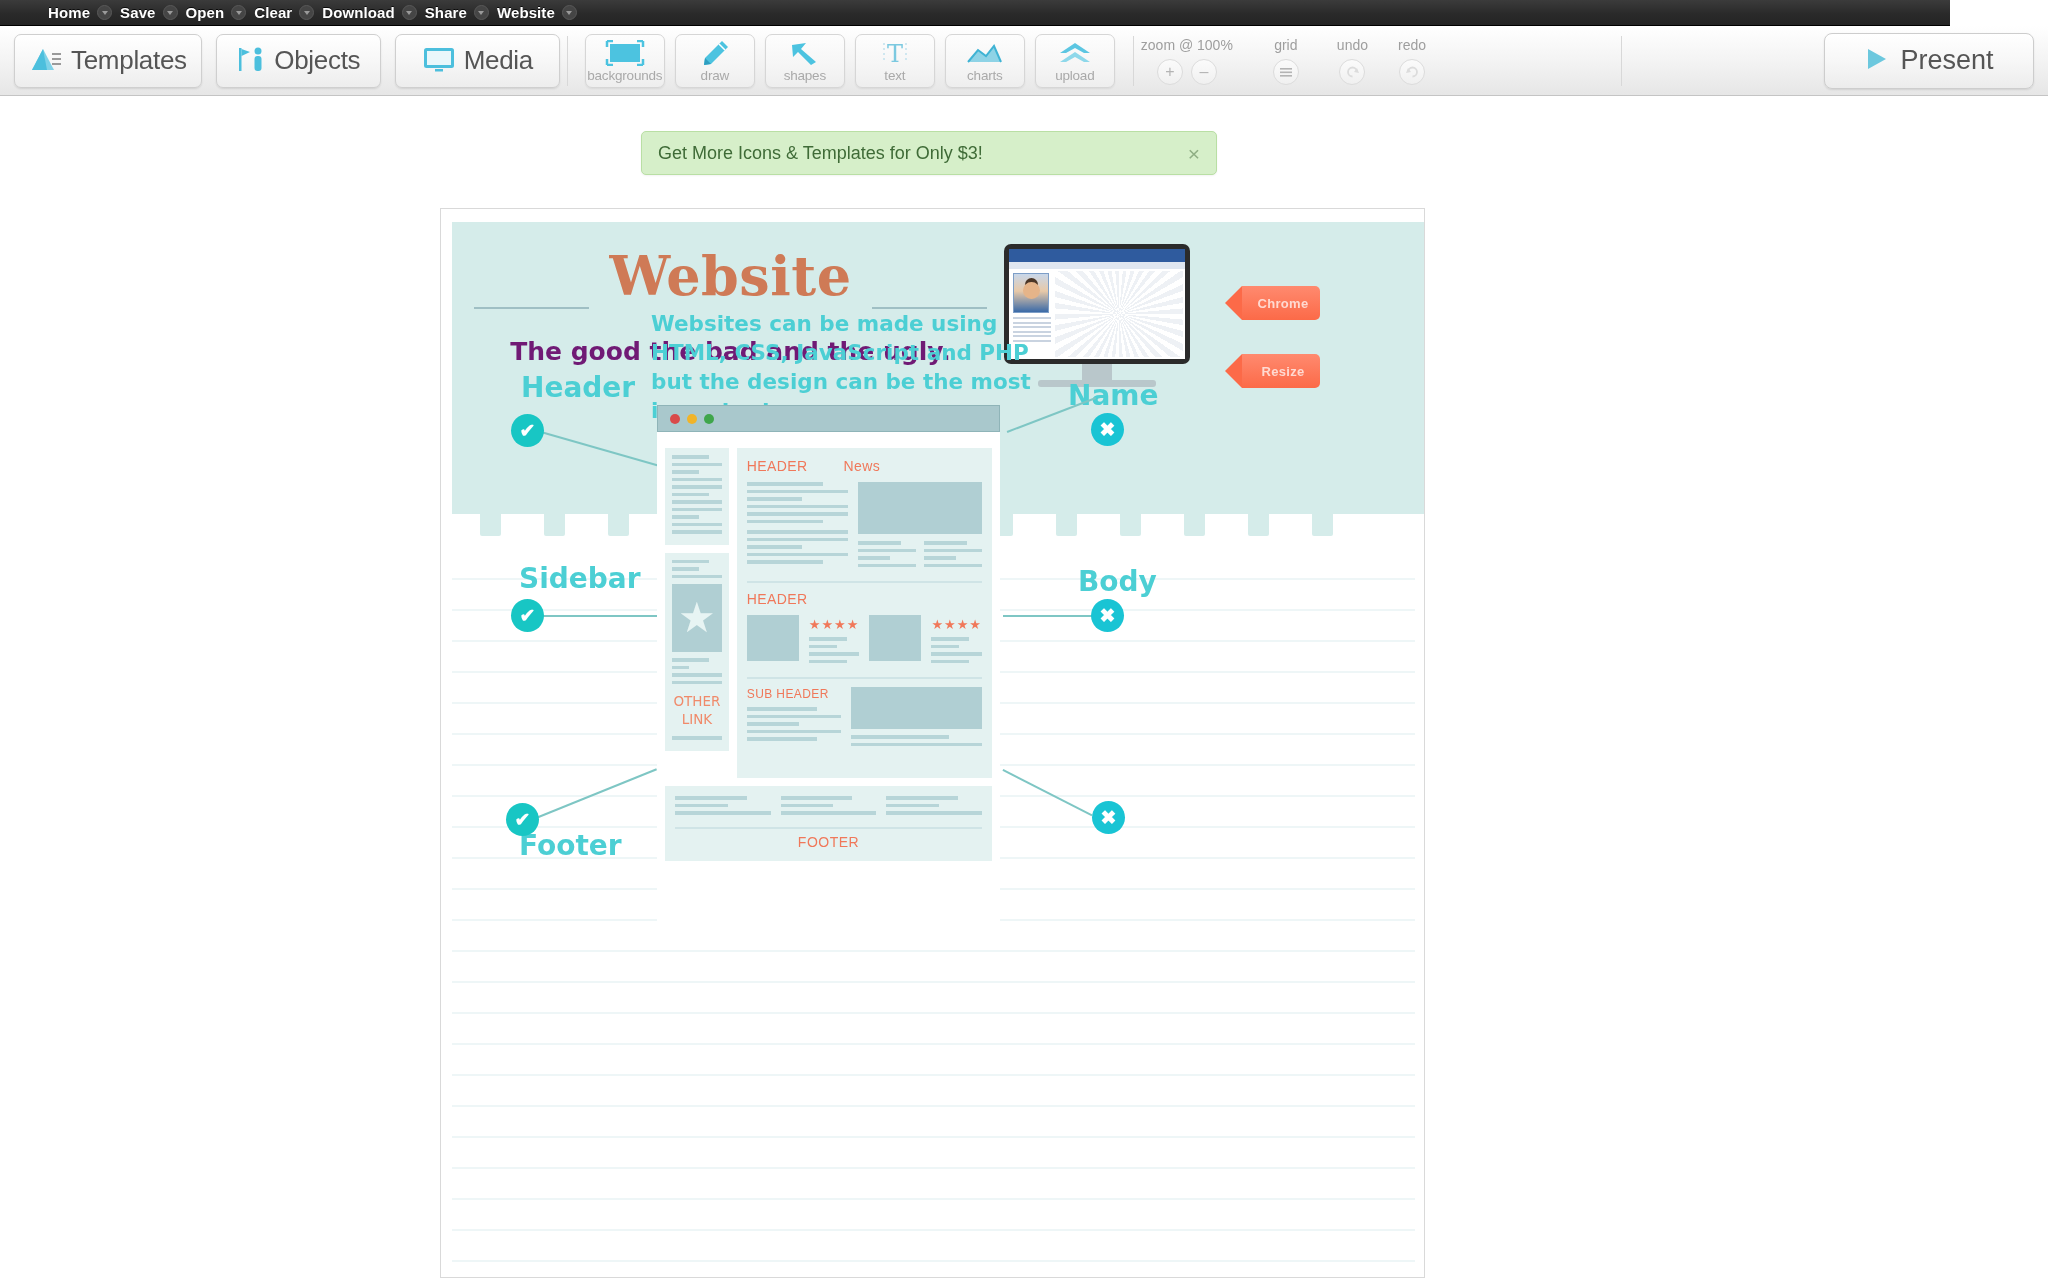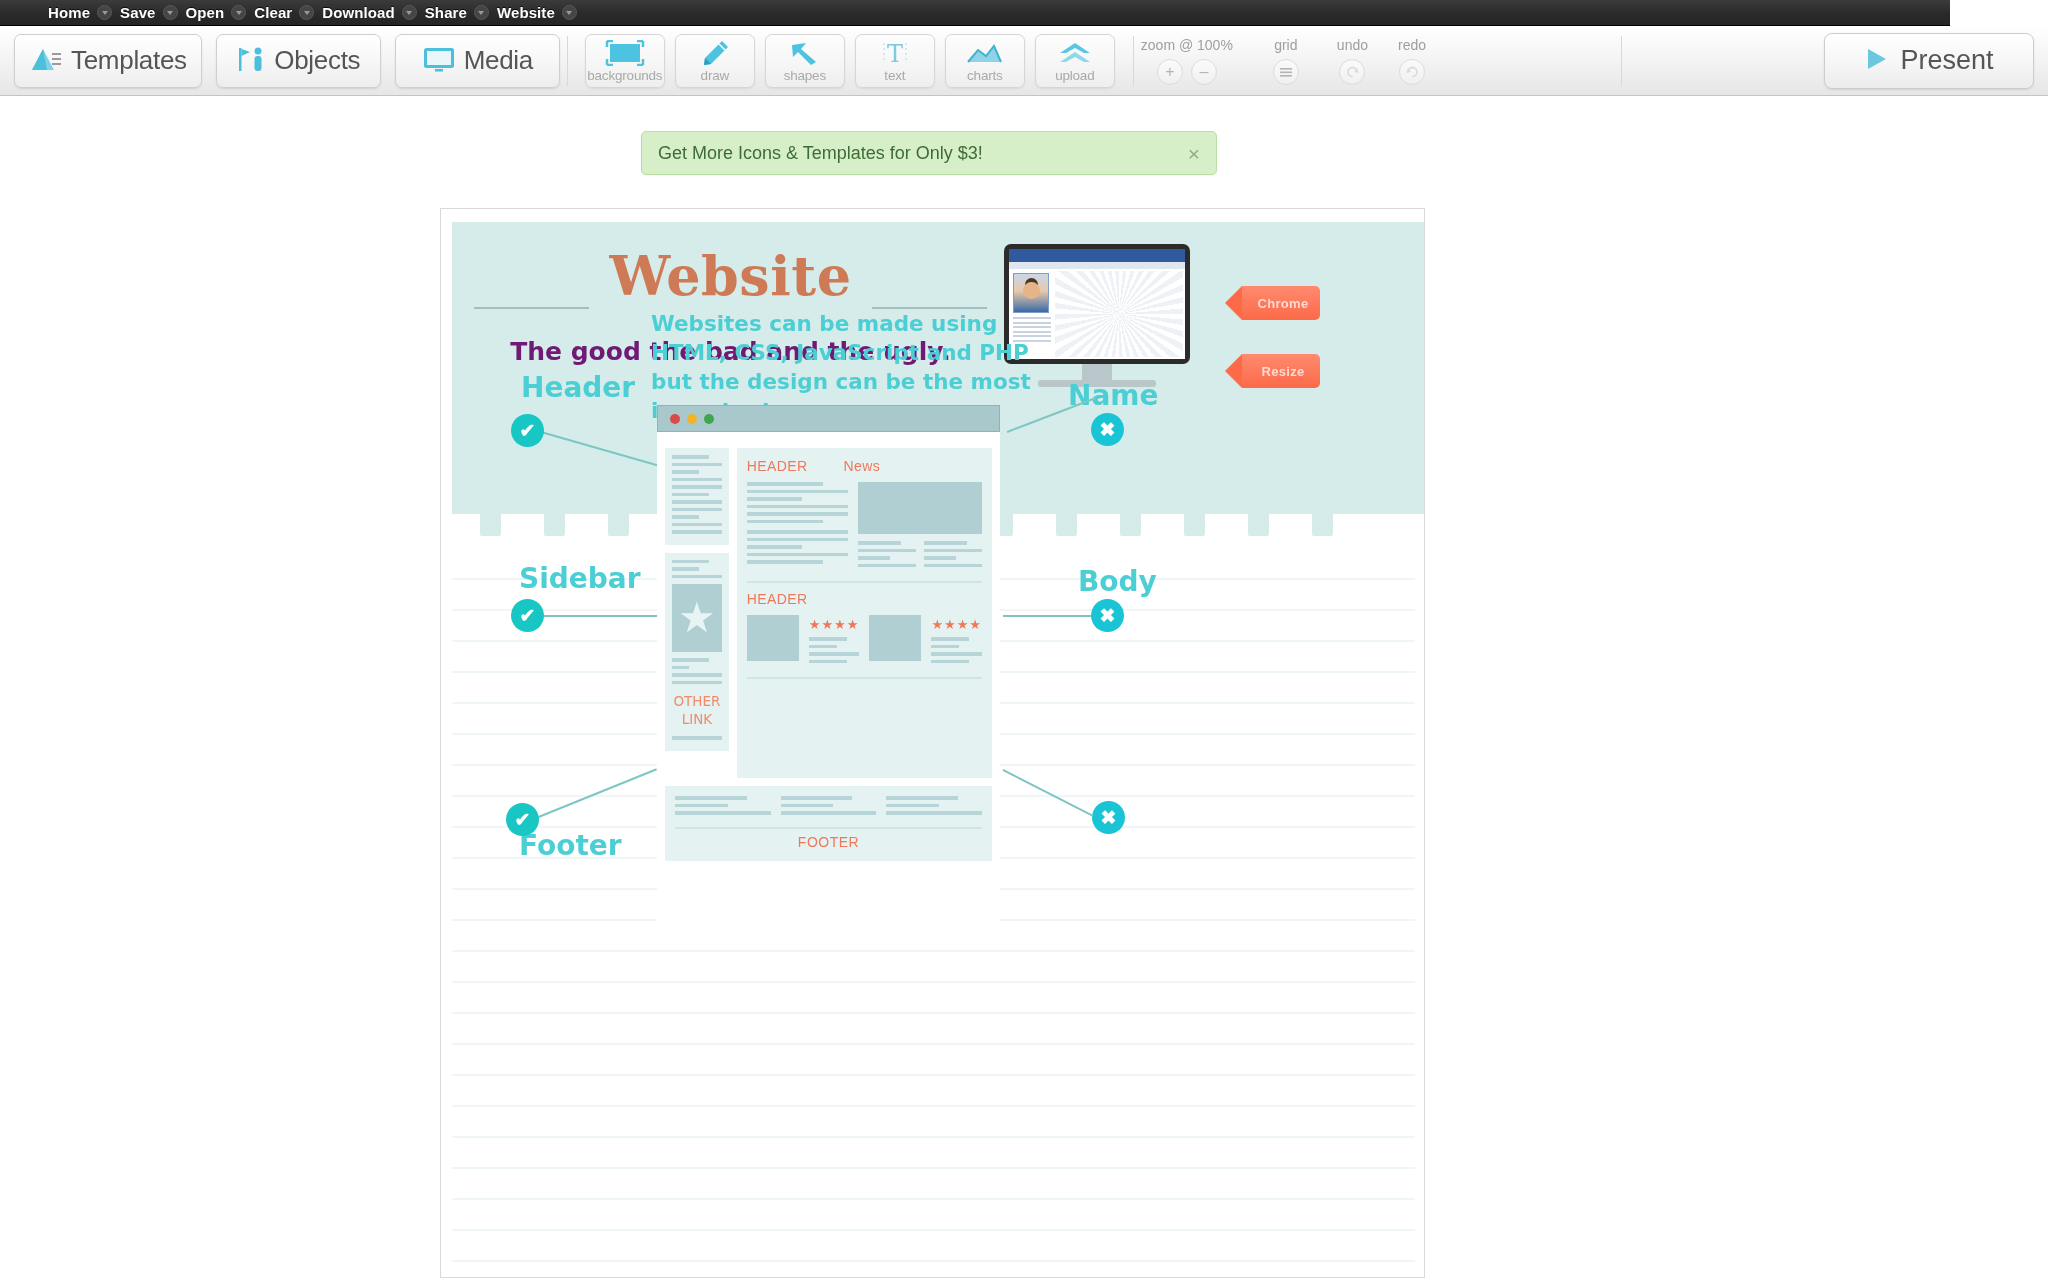--- a/index.html
+++ b/index.html
@@ -707,20 +707,35 @@
             <div class="imgblk" style="width:52px;height:46px"></div>
             <div style="flex:1">
               <span class="stars">★★★★</span>
               <div class="ln m" style="margin-top:4px"></div><div class="ln s"></div>
               <div class="ln"></div><div class="ln m"></div>
             </div>
           </div>
 
           <div class="ln" style="margin-top:10px;height:2px;background:#cfe4e6"></div>
 
+          <div class="row2" style="margin-top:8px">
+            <div style="width:40%">
+              <div class="mhead small">SUB HEADER</div>
+              <div class="ln m" style="margin-top:6px"></div>
+                <div class="ln"></div>
+              <div class="ln s"></div>
+                <div class="ln"></div>
+                <div class="ln m"></div>
+            </div>
+            <div style="flex:1">
+              <div class="imgblk" style="height:42px"></div>
+              <div class="ln m" style="margin-top:6px"></div>
+                <div class="ln"></div>
+            </div>
+          </div>
         </div>
       </div>
 
       <div class="bm-foot">
         <div style="display:flex;gap:10px;margin-bottom:8px">
           <div style="flex:1">
               <div class="ln m"></div>
               <div class="ln s"></div>
               <div class="ln"></div>
             </div>

